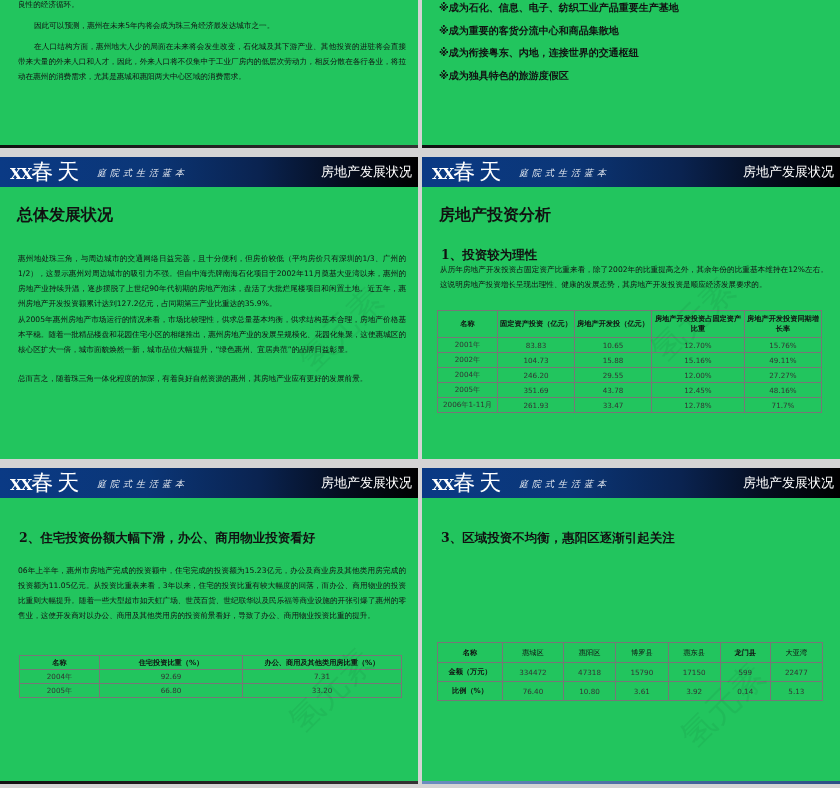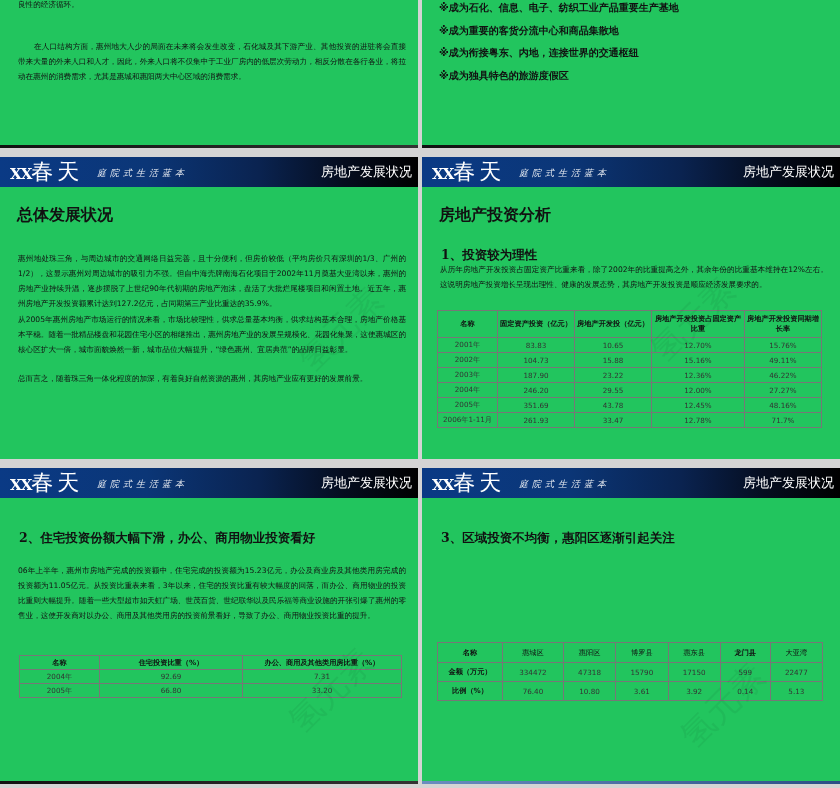--- a/index.html
+++ b/index.html
@@ -36,20 +36,21 @@
   table.dt td,table.dt th{border:1px solid #777;text-align:center;padding:0 2px;}
   table.dt th{font-weight:bold;color:#111;}
   .watermark{position:absolute;font-size:34px;color:rgba(0,0,0,.05);transform:rotate(-45deg);
              font-family:"DejaVu Sans",sans-serif;white-space:nowrap;pointer-events:none;}
 </style>
 </head>
 <body>
 
 <div class="slide s-tl">
   <p class="para" style="top:-3px;">良性的经济循环。</p>
+  <p class="para indent" style="top:18px;">因此可以预测，惠州在未来5年内将会成为珠三角经济最发达城市之一。</p>
   <p class="para indent" style="top:39px;">在人口结构方面，惠州地大人少的局面在未来将会发生改变，石化城及其下游产业、其他投资的进驻将会直接带来大量的外来人口和人才，因此，外来人口将不仅集中于工业厂房内的低层次劳动力，相反分散在各行各业，将拉动在惠州的消费需求，尤其是惠城和惠阳两大中心区域的消费需求。</p>
   <div class="bottom-bar"></div>
 </div>
 
 <div class="slide s-tr">
   <ul class="bullets" style="top:-3px;">
     <li>※成为石化、信息、电子、纺织工业产品重要生产基地</li>
     <li>※成为重要的客货分流中心和商品集散地</li>
     <li>※成为衔接粤东、内地，连接世界的交通枢纽</li>
     <li>※成为独具特色的旅游度假区</li>
@@ -100,27 +101,20 @@
           <td>15.76%</td>
     </tr>
     <tr style="height:15px;">
       <td>2002年</td>
           <td>104.73</td>
           <td>15.88</td>
           <td>15.16%</td>
           <td>49.11%</td>
     </tr>
     <tr style="height:15px;">
-      <td>2003年</td>
-          <td>187.90</td>
-          <td>23.22</td>
-          <td>12.36%</td>
-          <td>46.22%</td>
-    </tr>
-    <tr style="height:15px;">
       <td>2004年</td>
           <td>246.20</td>
           <td>29.55</td>
           <td>12.00%</td>
           <td>27.27%</td>
     </tr>
     <tr style="height:15px;">
       <td>2005年</td>
           <td>351.69</td>
           <td>43.78</td>

